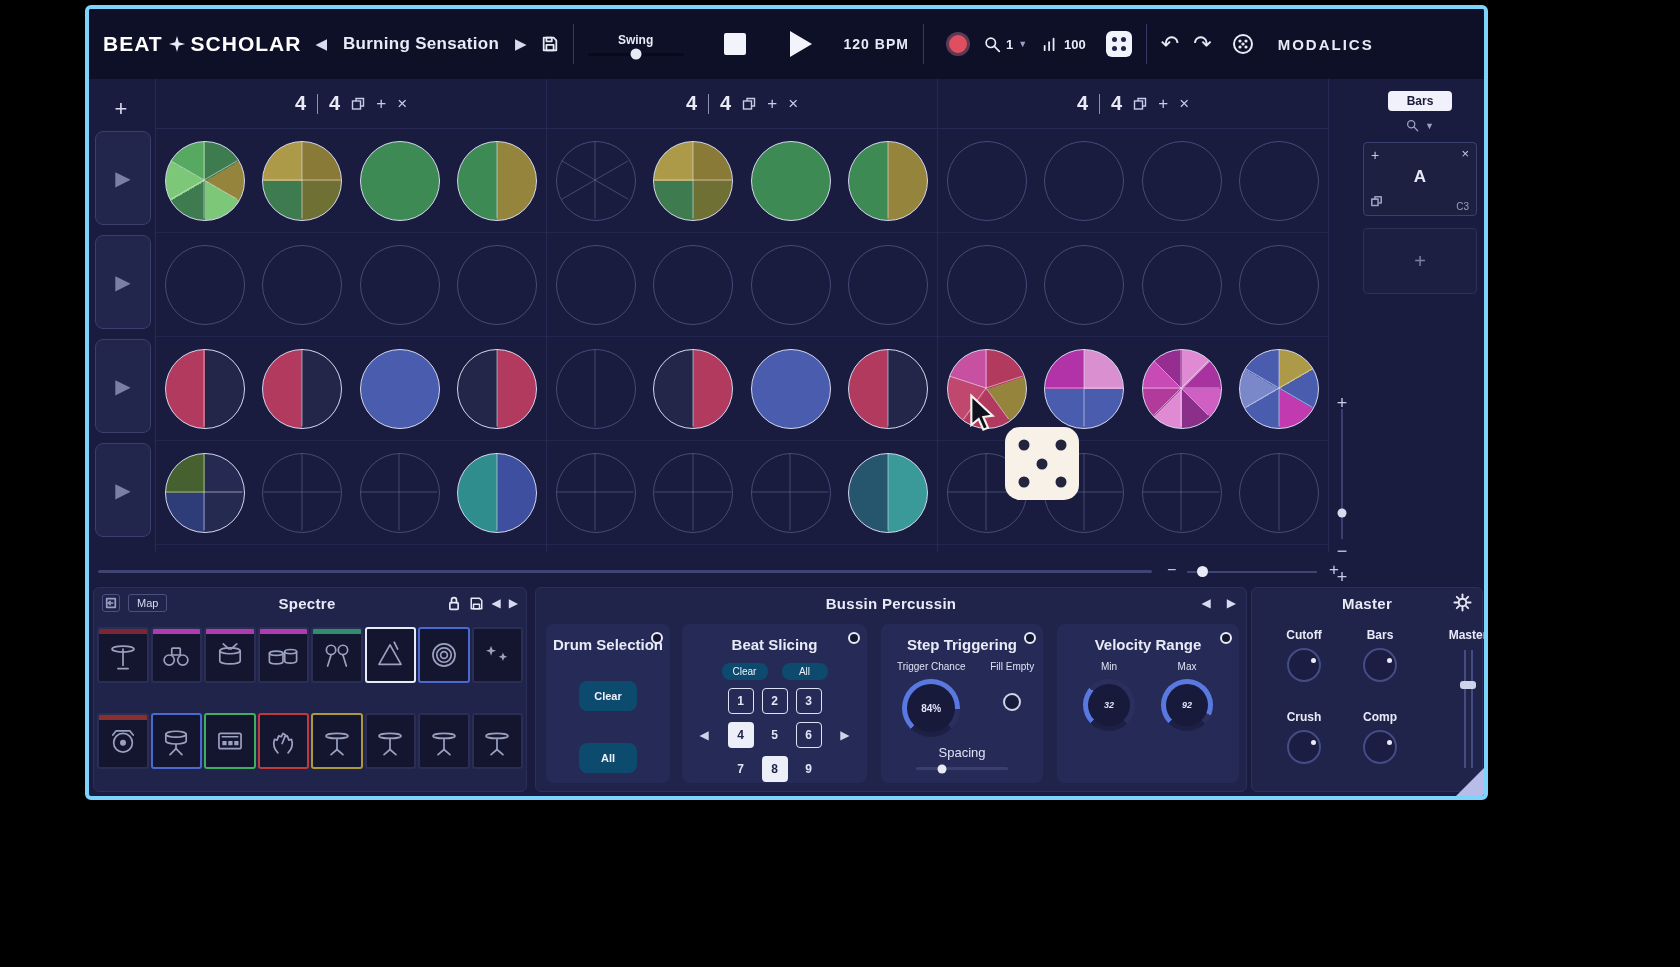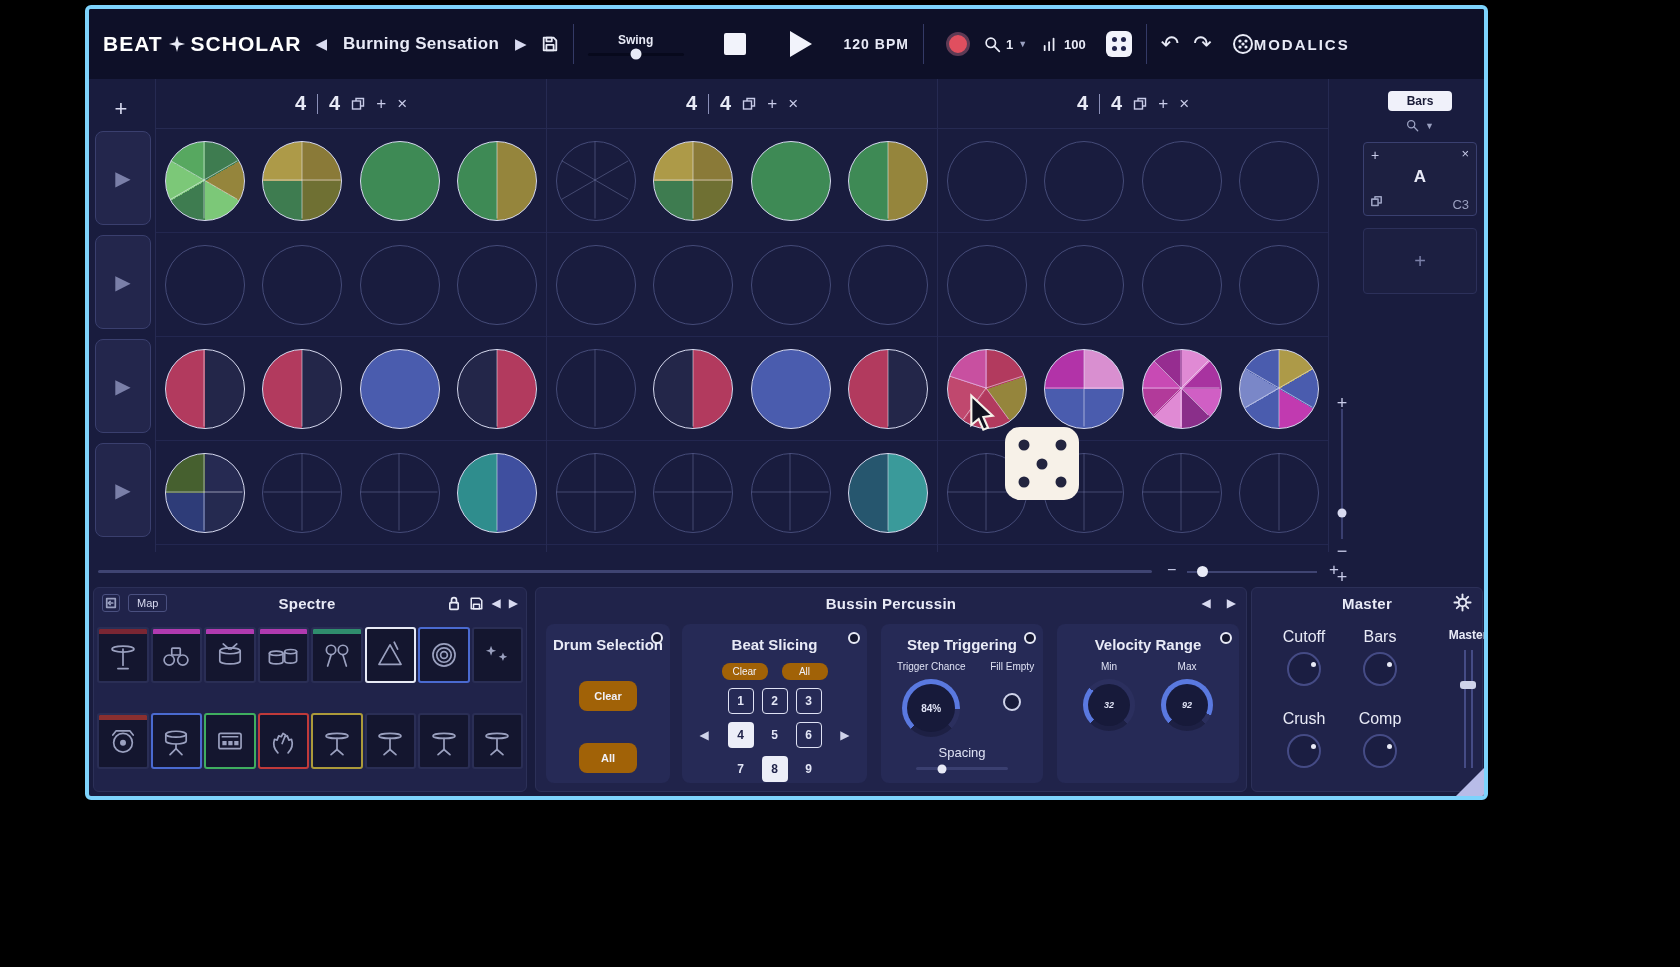--- a/index.html
+++ b/index.html
@@ -20,21 +20,21 @@
   .hslider .thumb{position:absolute;top:50%;width:11px;height:11px;border-radius:50%;background:#e8eaf6;transform:translate(-50%,-50%);}
   .stop-btn{width:22px;height:22px;background:#f2f3fb;border-radius:2px;margin-left:26px;}
   .play-btn-tb{width:0;height:0;border-left:22px solid #f2f3fb;border-top:13px solid transparent;border-bottom:13px solid transparent;margin-left:30px;}
   .bpm{font-size:14px;font-weight:bold;margin-left:18px;white-space:nowrap;letter-spacing:1px;}
   .rec-btn{width:24px;height:24px;border-radius:50%;border:3px solid #5d3a54;background:#e04f5f;margin-left:8px;}
   .zoom-group,.meter-group{display:flex;align-items:center;gap:5px;font-size:13px;font-weight:bold;}
   .dd{font-size:9px;color:#9aa0c0;}
   .dice-tb{width:26px;height:26px;background:#f2f3fb;border-radius:6px;position:relative;margin-left:6px;}
   .dice-tb i{position:absolute;width:5px;height:5px;border-radius:50%;background:#20234a;}
   .undo,.redo{font-size:22px;color:#e8eaf6;line-height:1;}
-  .brand{display:flex;align-items:center;gap:0;font-size:15px;font-weight:bold;letter-spacing:2px;margin-left:6px;}
+  .brand{display:flex;align-items:center;gap:24px;font-size:15px;font-weight:bold;letter-spacing:2px;margin-left:6px;}
   svg.ic{stroke:#e8eaf6;fill:none;stroke-width:2;stroke-linecap:round;stroke-linejoin:round;}
   svg.ic .f{fill:#e8eaf6;stroke:none;}
   
   .grid-area{position:absolute;left:0;top:70px;width:1240px;height:473px;}
   .left-col{position:absolute;left:4px;top:0;width:60px;height:100%;}
   .add-row-btn{position:absolute;left:14px;top:16px;width:28px;height:28px;font-size:22px;color:#d8daf0;
     display:flex;align-items:center;justify-content:center;cursor:pointer;}
   .play-stack{position:absolute;left:2px;top:52px;width:56px;}
   .row-play{height:94px;margin-bottom:10px;background:#23264c;border:1px solid #3a3f6e;border-radius:8px;
     display:flex;align-items:center;justify-content:center;}
@@ -65,21 +65,21 @@
   
   .bars-panel{position:absolute;left:1268px;top:70px;width:126px;height:470px;}
   .bars-pill{margin:12px auto 0;width:64px;background:#f0f1fa;color:#1a1c38;font-weight:bold;font-size:12px;
     text-align:center;border-radius:4px;padding:3px 0;}
   .bars-zoomrow{display:flex;align-items:center;justify-content:center;gap:6px;margin-top:8px;color:#9aa0c0;}
   .slot{margin:10px 6px 0;height:74px;border:1px solid #3a4070;border-radius:4px;position:relative;background:rgba(255,255,255,.02);}
   .slot .tl{position:absolute;left:7px;top:4px;font-size:14px;color:#c8cbe8;}
   .slot .tr{position:absolute;right:7px;top:3px;font-size:13px;color:#c8cbe8;}
   .slot .center{position:absolute;left:0;right:0;top:24px;text-align:center;font-size:17px;font-weight:bold;}
   .slot .bl{position:absolute;left:7px;bottom:4px;}
-  .slot .br{position:absolute;right:7px;bottom:3px;font-size:13px;color:#9aa0c0;}
+  .slot .br{position:absolute;right:7px;bottom:3px;font-size:10px;color:#9aa0c0;}
   .slot2{margin:12px 6px 0;height:66px;border:1px solid #2c305a;border-radius:4px;display:flex;align-items:center;justify-content:center;
     color:#7a7fa8;font-size:20px;background:rgba(255,255,255,.015);}
   
   .panel{position:absolute;top:578px;height:205px;background:#20234a;border:1px solid #2c3058;border-radius:6px;}
   .panel-head{height:30px;display:flex;align-items:center;padding:0 8px;gap:8px;}
   .panel-title{font-size:15px;font-weight:bold;letter-spacing:.3px;}
   .spectre{left:4px;width:434px;}
   .map-pill{border:1px solid #4a5080;border-radius:3px;font-size:11px;padding:2px 8px;color:#d8daf0;}
   .sq-btn{width:18px;height:18px;border:1px solid #4a5080;border-radius:3px;display:flex;align-items:center;justify-content:center;}
   .tile-row{display:flex;gap:2px;padding:0 3px;margin-top:9px;}
@@ -88,21 +88,21 @@
   .tile .accent{position:absolute;left:0;top:0;right:0;height:5px;}
   .tile-icon{width:34px;height:34px;stroke:#9aa0bf;fill:none;stroke-width:2;stroke-linecap:round;stroke-linejoin:round;}
   .tile-icon .f{fill:#9aa0bf;stroke:none;}
   .bussin{left:446px;width:712px;}
   .bussin .panel-head{justify-content:center;position:relative;}
   .bussin-arrows{position:absolute;right:10px;top:0;height:30px;display:flex;align-items:center;gap:16px;}
   .card{position:absolute;top:36px;bottom:8px;background:#262a56;border-radius:8px;}
   .card-label{font-size:15px;font-weight:bold;text-align:center;margin-top:12px;}
   .radio{position:absolute;right:7px;top:8px;width:12px;height:12px;border:2px solid #e8eaf6;border-radius:50%;background:#14162f;}
   .card-ds{left:10px;width:124px;}
-  .btn{background:#a16207;border-radius:8px;color:#f0f1fa;font-size:11px;font-weight:bold;
+  .btn{background:#0c4a6e;border-radius:8px;color:#f0f1fa;font-size:11px;font-weight:bold;
     display:flex;align-items:center;justify-content:center;margin:0 auto;}
   .btn.big{width:58px;height:30px;}
   .card-bs{left:146px;width:185px;}
   .bs-actions{display:flex;justify-content:center;gap:14px;margin-top:10px;}
   .btn.small{width:46px;height:17px;font-size:10px;font-weight:normal;margin:0;}
   .numgrid{position:relative;width:94px;margin:8px auto 0;display:grid;grid-template-columns:repeat(3,26px);grid-auto-rows:26px;gap:8px;}
   .cell{display:flex;align-items:center;justify-content:center;font-size:12px;font-weight:bold;border-radius:4px;color:#e3e6f6;}
   .cell.outlined{border:1.5px solid #dfe2f4;}
   .cell.selected{background:#eceef8;color:#20234a;}
   .bs-prev,.bs-next{position:absolute;top:50%;transform:translateY(-50%);font-size:12px;color:#cfd3ea;}
@@ -121,21 +121,21 @@
   .st-spacing{text-align:center;margin-top:8px;font-size:13px;color:#dfe2f4;}
   .st-slider{width:92px;margin:7px auto 0;}
   .card-vr{left:521px;width:182px;}
   .vr-cols{display:flex;justify-content:space-evenly;margin-top:8px;}
   .vr-col{display:flex;flex-direction:column;align-items:center;}
   .master{left:1162px;width:232px;}
   .master .panel-head{justify-content:center;position:relative;}
   .gear{position:absolute;right:10px;top:5px;}
   .mknob-grid{position:absolute;left:14px;top:40px;width:150px;display:grid;grid-template-columns:76px 76px;grid-auto-rows:82px;}
   .mk{display:flex;flex-direction:column;align-items:center;}
-  .mk .lab{font-size:16px;font-weight:normal;margin-bottom:6px;}
+  .mk .lab{font-size:12px;font-weight:bold;margin-bottom:6px;}
   .mk .kn{width:34px;height:34px;border-radius:50%;background:#1b1e42;border:2px solid #454b85;position:relative;}
   .mk .kn::after{content:"";position:absolute;right:3px;top:8px;width:5px;height:5px;border-radius:50%;background:#e8eaf6;}
   .mslider{position:absolute;left:178px;top:40px;width:76px;display:flex;flex-direction:column;align-items:center;}
   .mslider .lab{font-size:12px;font-weight:bold;margin-bottom:8px;}
   .vtrack2{position:relative;width:9px;height:118px;border-left:2px solid #454b85;border-right:2px solid #454b85;}
   .vtrack2 .vthumb2{position:absolute;left:50%;transform:translate(-50%,-50%);width:16px;height:8px;border-radius:3px;background:#cfd3ea;}
   .resize-corner{position:absolute;right:0;bottom:0;width:0;height:0;border-left:28px solid transparent;border-bottom:28px solid #b8bce8;}
   
   .cursor-arrow{position:absolute;left:876px;top:384px;z-index:60;}
   .dice-cursor{position:absolute;left:916px;top:418px;width:74px;height:73px;background:#f7f1e8;border-radius:15px;z-index:50;}

